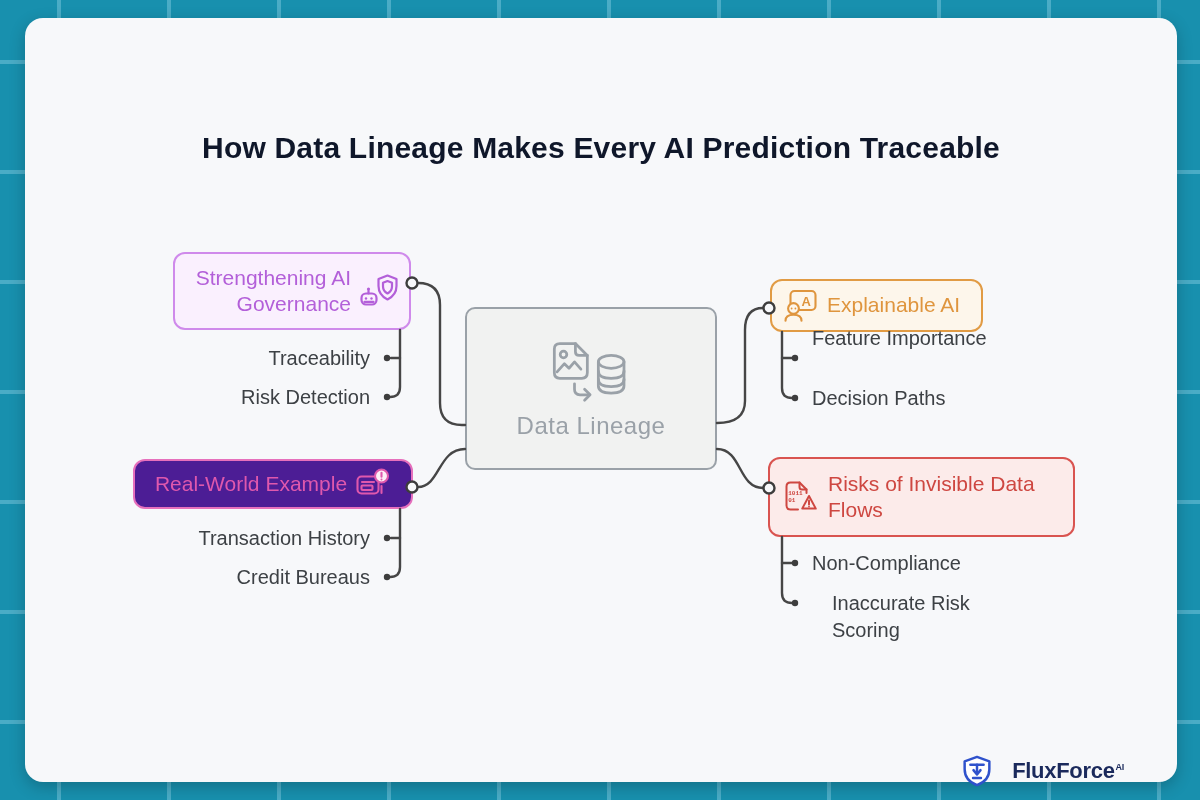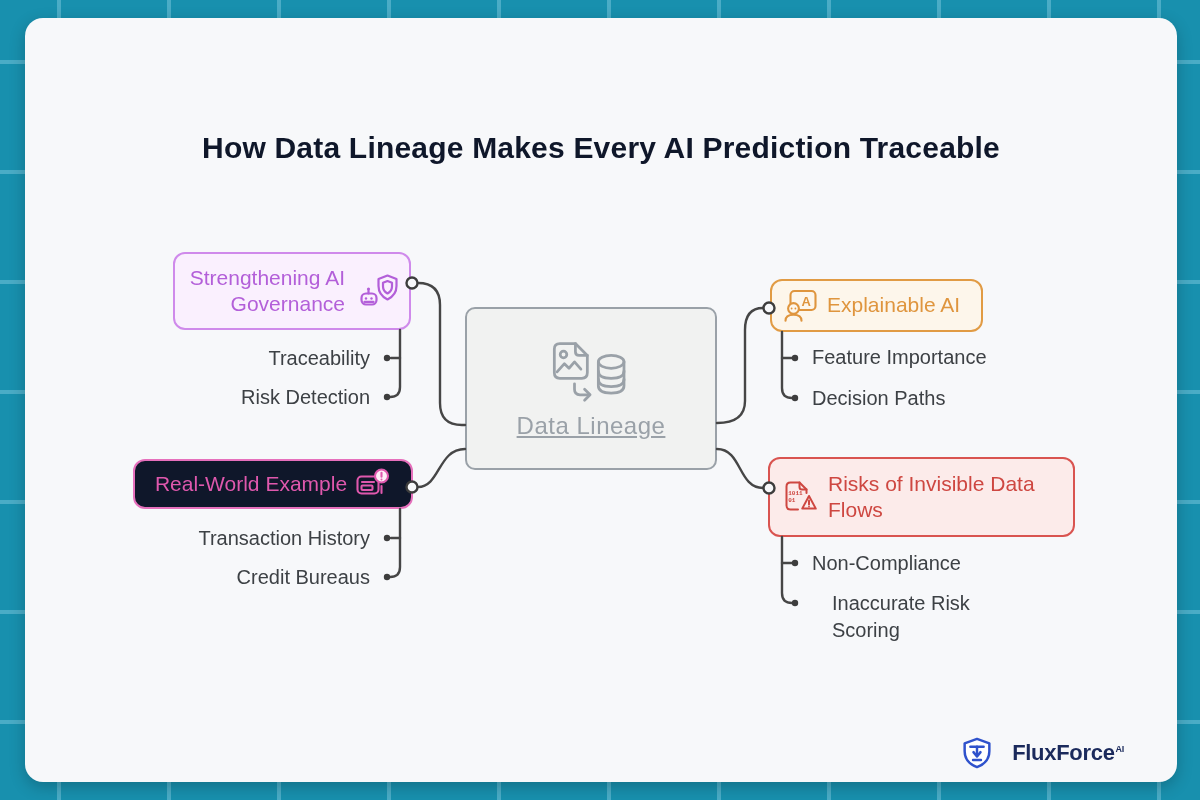--- a/index.html
+++ b/index.html
@@ -22,42 +22,42 @@
     position:absolute;left:25px;top:131px;width:1152px;text-align:center;
     font-size:30px;font-weight:bold;color:#0f172a;letter-spacing:.2px;
   }
   .branch-box{
     position:absolute;box-sizing:border-box;border:2px solid;border-radius:12px;
     display:flex;align-items:center;font-size:21px;font-weight:500;line-height:1.25;
     z-index:3;
   }
   #box-governance{left:173px;top:252px;width:238px;height:78px;
     color:#b35fd9;border-color:#cf8aeb;background:#faf0fe;
-    justify-content:flex-end;gap:14px;padding:0 10px 0 8px;}
+    justify-content:flex-end;gap:8px;padding:0 10px 0 8px;}
   #box-governance .lbl{text-align:right;width:176px;}
   #box-example{left:133px;top:459px;width:280px;height:50px;
-    color:#df58ad;border-color:#e670bc;background:#0f172a;
+    color:#df58ad;border-color:#e670bc;background:#4c1d95;
     justify-content:center;gap:8px;padding:0 6px;}
   #box-explainable{left:770px;top:279px;width:213px;height:53px;
     color:#df953e;border-color:#e19b44;background:#fdf6eb;gap:9px;padding:0 10px;}
   #box-risks{left:768px;top:457px;width:307px;height:80px;
     color:#ce4741;border-color:#d95450;background:#fcebea;gap:10px;padding:4px 12px;}
   #box-risks .lbl{width:232px;}
   #center-node{
     position:absolute;left:465px;top:307px;width:252px;height:163px;box-sizing:border-box;
     background:#f1f2f1;border:2px solid #9aa1a8;border-radius:10px;
     display:flex;flex-direction:column;align-items:center;justify-content:center;gap:8px;z-index:2;
   }
-  #center-node .lbl{font-size:24px;color:#9aa1a8;letter-spacing:.5px;text-decoration:underline;}
+  #center-node .lbl{font-size:24px;color:#9aa1a8;letter-spacing:.5px;}
   .child{position:absolute;font-size:20px;color:#3d4145;line-height:26px;white-space:nowrap;z-index:3;}
   .child.left{right:830px;text-align:center;}
   .child.right{left:812px;}
   #child-inaccurate{white-space:normal;width:168px;line-height:27px;margin-left:20px;}
   #connector-layer{position:absolute;left:0;top:0;z-index:4;pointer-events:none;}
-  .logo{position:absolute;top:737px;right:76px;display:flex;align-items:center;gap:20px;z-index:3;justify-content:space-between;}
+  .logo{position:absolute;top:755px;right:76px;display:flex;align-items:center;gap:20px;z-index:3;justify-content:space-between;}
   .logo-text{font-size:22px;font-weight:bold;color:#1b2a5c;letter-spacing:-.3px;}
   .logo-sup{font-size:9px;font-weight:bold;vertical-align:super;margin-left:1px;}
   .icon{flex:0 0 auto;display:block;}
 </style>
 </head>
 <body>
 
 <div class="card"></div>
 
 <div class="title">How Data Lineage Makes Every AI Prediction Traceable</div>
@@ -127,21 +127,21 @@
     <path d="M27 20.6 V24.4"></path>
     <circle cx="27" cy="26.6" r="0.9" fill="currentColor" stroke="none"></circle>
   </svg>
   <div class="lbl">Risks of Invisible Data Flows</div>
 </div>
 
 <div class="child left" style="top:345px">Traceability</div>
 <div class="child left" style="top:384px">Risk Detection</div>
 <div class="child left" style="top:525px">Transaction History</div>
 <div class="child left" style="top:564px">Credit Bureaus</div>
-<div class="child right" style="top:344px">Feature Importance</div>
+<div class="child right" style="top:325px">Feature Importance</div>
 <div class="child right" style="top:385px">Decision Paths</div>
 <div class="child right" style="top:550px">Non-Compliance</div>
 <div class="child right" id="child-inaccurate" style="top:590px">Inaccurate Risk Scoring</div>
 
 <svg id="connector-layer" width="1200" height="800" viewBox="0 0 1200 800">
   <g fill="none" stroke="#464646" stroke-width="2.4" stroke-linecap="round">
     <path d="M418 283 Q440 283 440 305 L440 403 Q440 425 462 425 L465 425"></path>
     <path d="M418 487 C440 487 438 449 465 449"></path>
     <path d="M717 423 Q745 423 745 401 L745 330 Q745 308 763 308"></path>
     <path d="M717 449 C742 449 738 488 763 488"></path>

